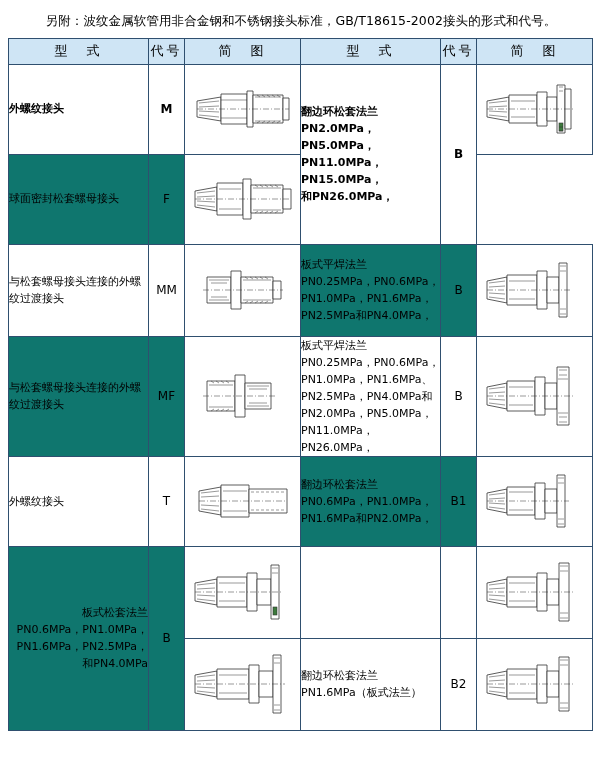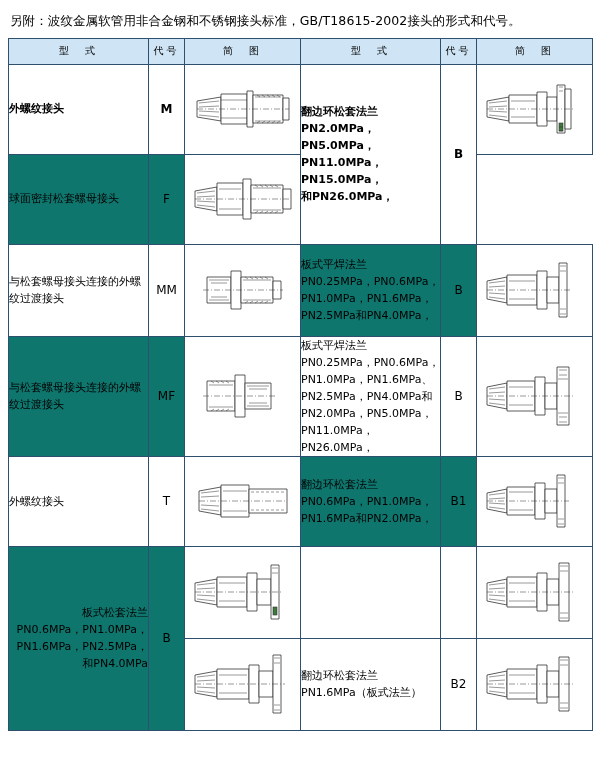--- a/index.html
+++ b/index.html
@@ -14,35 +14,36 @@
     position: relative;
     padding: 10px 8px 0 8px;
   }
   .doc-title {
     font-size: 12.5px;
     color: #000;
     line-height: 1.4;
     margin: 2px 0 8px 2px;
     letter-spacing: 0.1px;
     white-space: nowrap;
+    text-align: center;
   }
   table.spec {
     border-collapse: collapse;
     width: 584px;
     table-layout: fixed;
   }
   table.spec td, table.spec th {
     border: 1px solid #2f4f6f;
     padding: 0;
     vertical-align: middle;
   }
   thead th {
     background: #cfe5f5;
     height: 26px;
-    font-size: 10px;
+    font-size: 13px;
     font-weight: normal;
     color: #000;
     text-align: center;
     letter-spacing: 3px;
   }
   .col-type  { width: 140px; }
   .col-code  { width: 36px;  }
   .col-fig   { width: 116px; }
 
   td.type {

